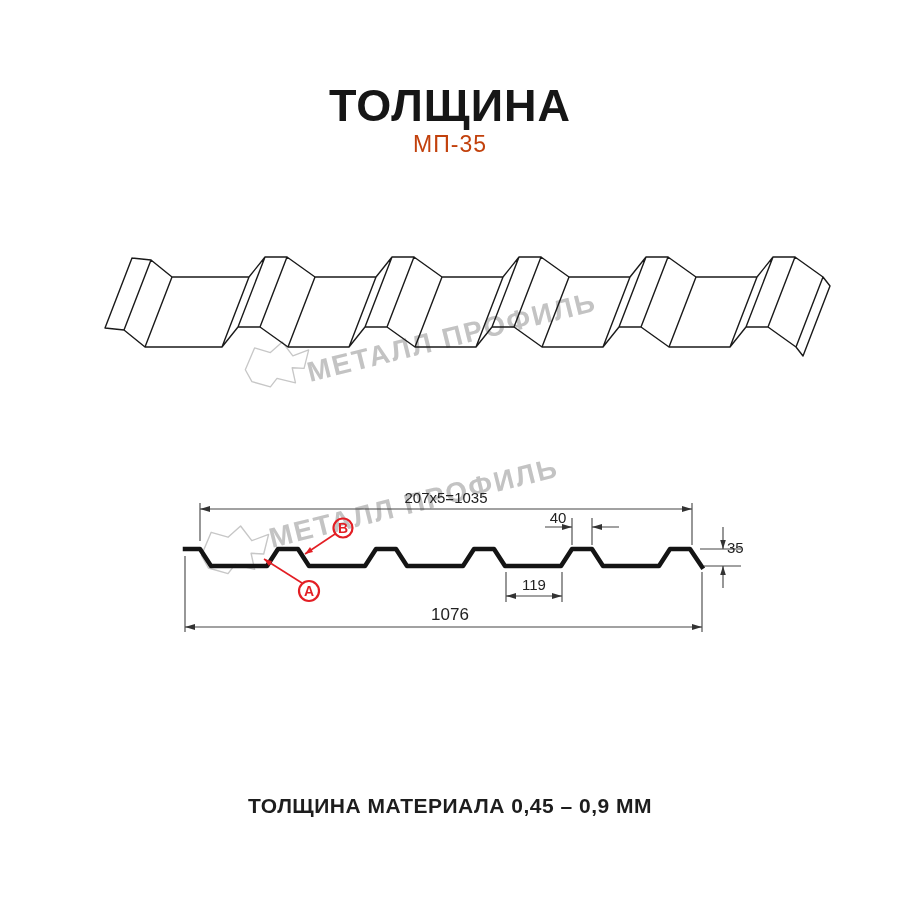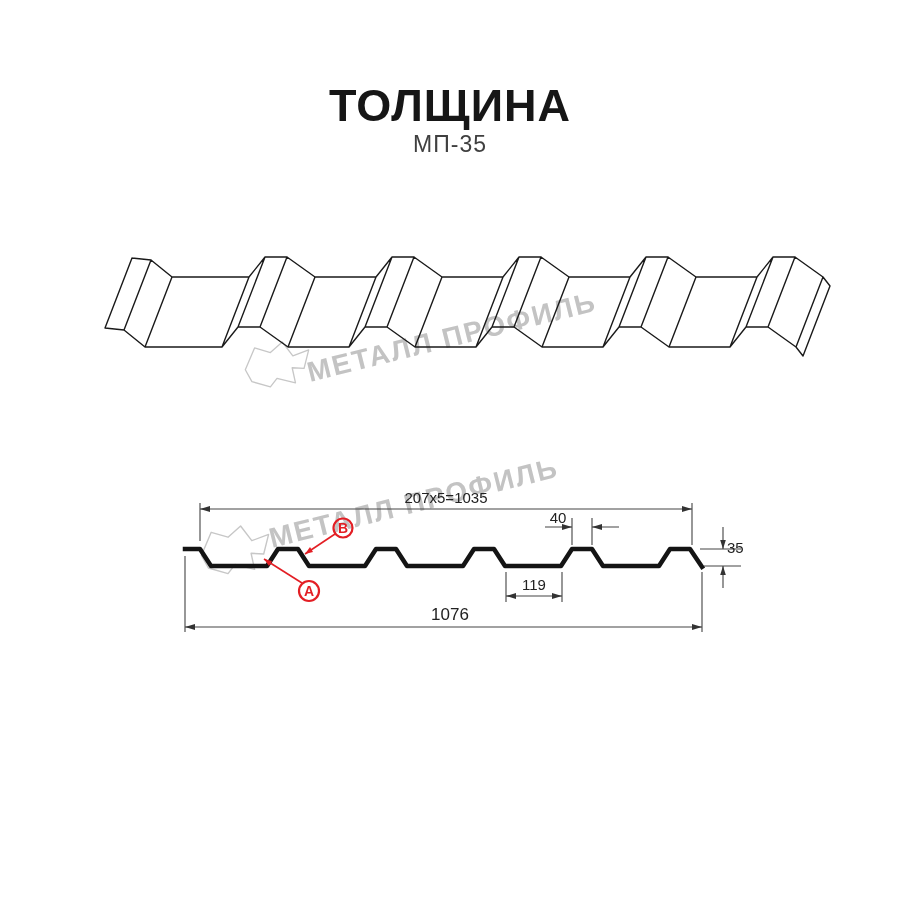--- a/index.html
+++ b/index.html
@@ -1,21 +1,21 @@
 <!DOCTYPE html>
 <html><head>
 <meta charset="utf-8">
 <style>
   html,body{margin:0;padding:0;background:#fff;}
   .canvas{position:relative;width:900px;height:900px;background:#ffffff;overflow:hidden;
           font-family:"Liberation Sans","DejaVu Sans",sans-serif;}
   .title{position:absolute;left:0;right:0;top:80px;text-align:center;
          font-size:45px;font-weight:800;letter-spacing:1px;color:#161616;}
   .subtitle{position:absolute;left:0;right:0;top:131px;text-align:center;
-         font-size:23px;font-weight:400;letter-spacing:1px;color:#404040;}
+         font-size:23px;font-weight:400;letter-spacing:1px;color:#c2410c;}
   .footer{position:absolute;left:0;right:0;top:794px;text-align:center;
          font-size:21px;font-weight:600;letter-spacing:0.5px;color:#1d1d1d;}
   svg{position:absolute;overflow:visible;}
   .iso{left:95px;top:235px;}
   .sec{left:150px;top:440px;}
   .wm-text{font-family:"Liberation Sans","DejaVu Sans",sans-serif;font-size:28px;font-weight:bold;
            letter-spacing:2px;fill:#c3c3c3;}
   .wm-logo{fill:none;stroke:#c7c7c7;stroke-width:2;stroke-linejoin:round;}
   .iso-lines{fill:none;stroke:#1a1a1a;stroke-width:1.4;stroke-linejoin:round;stroke-linecap:round;}
   .profile{fill:none;stroke:#141414;stroke-width:4.5;stroke-linejoin:round;stroke-linecap:square;}
@@ -99,13 +99,14 @@
     </g>
 
     <g>
       <path class="red-ln" d="M302,583 L264,559"></path>
       <polygon class="red-head" points="264,559 272,561 269,566"></polygon>
       <circle class="red-circle" cx="309" cy="591" r="10"></circle>
       <text class="red-text" x="309" y="596">А</text>
     </g>
   </svg>
 
+  <div class="footer">ТОЛЩИНА МАТЕРИАЛА 0,45 – 0,9 ММ</div>
 </div>
 
 </body></html>

